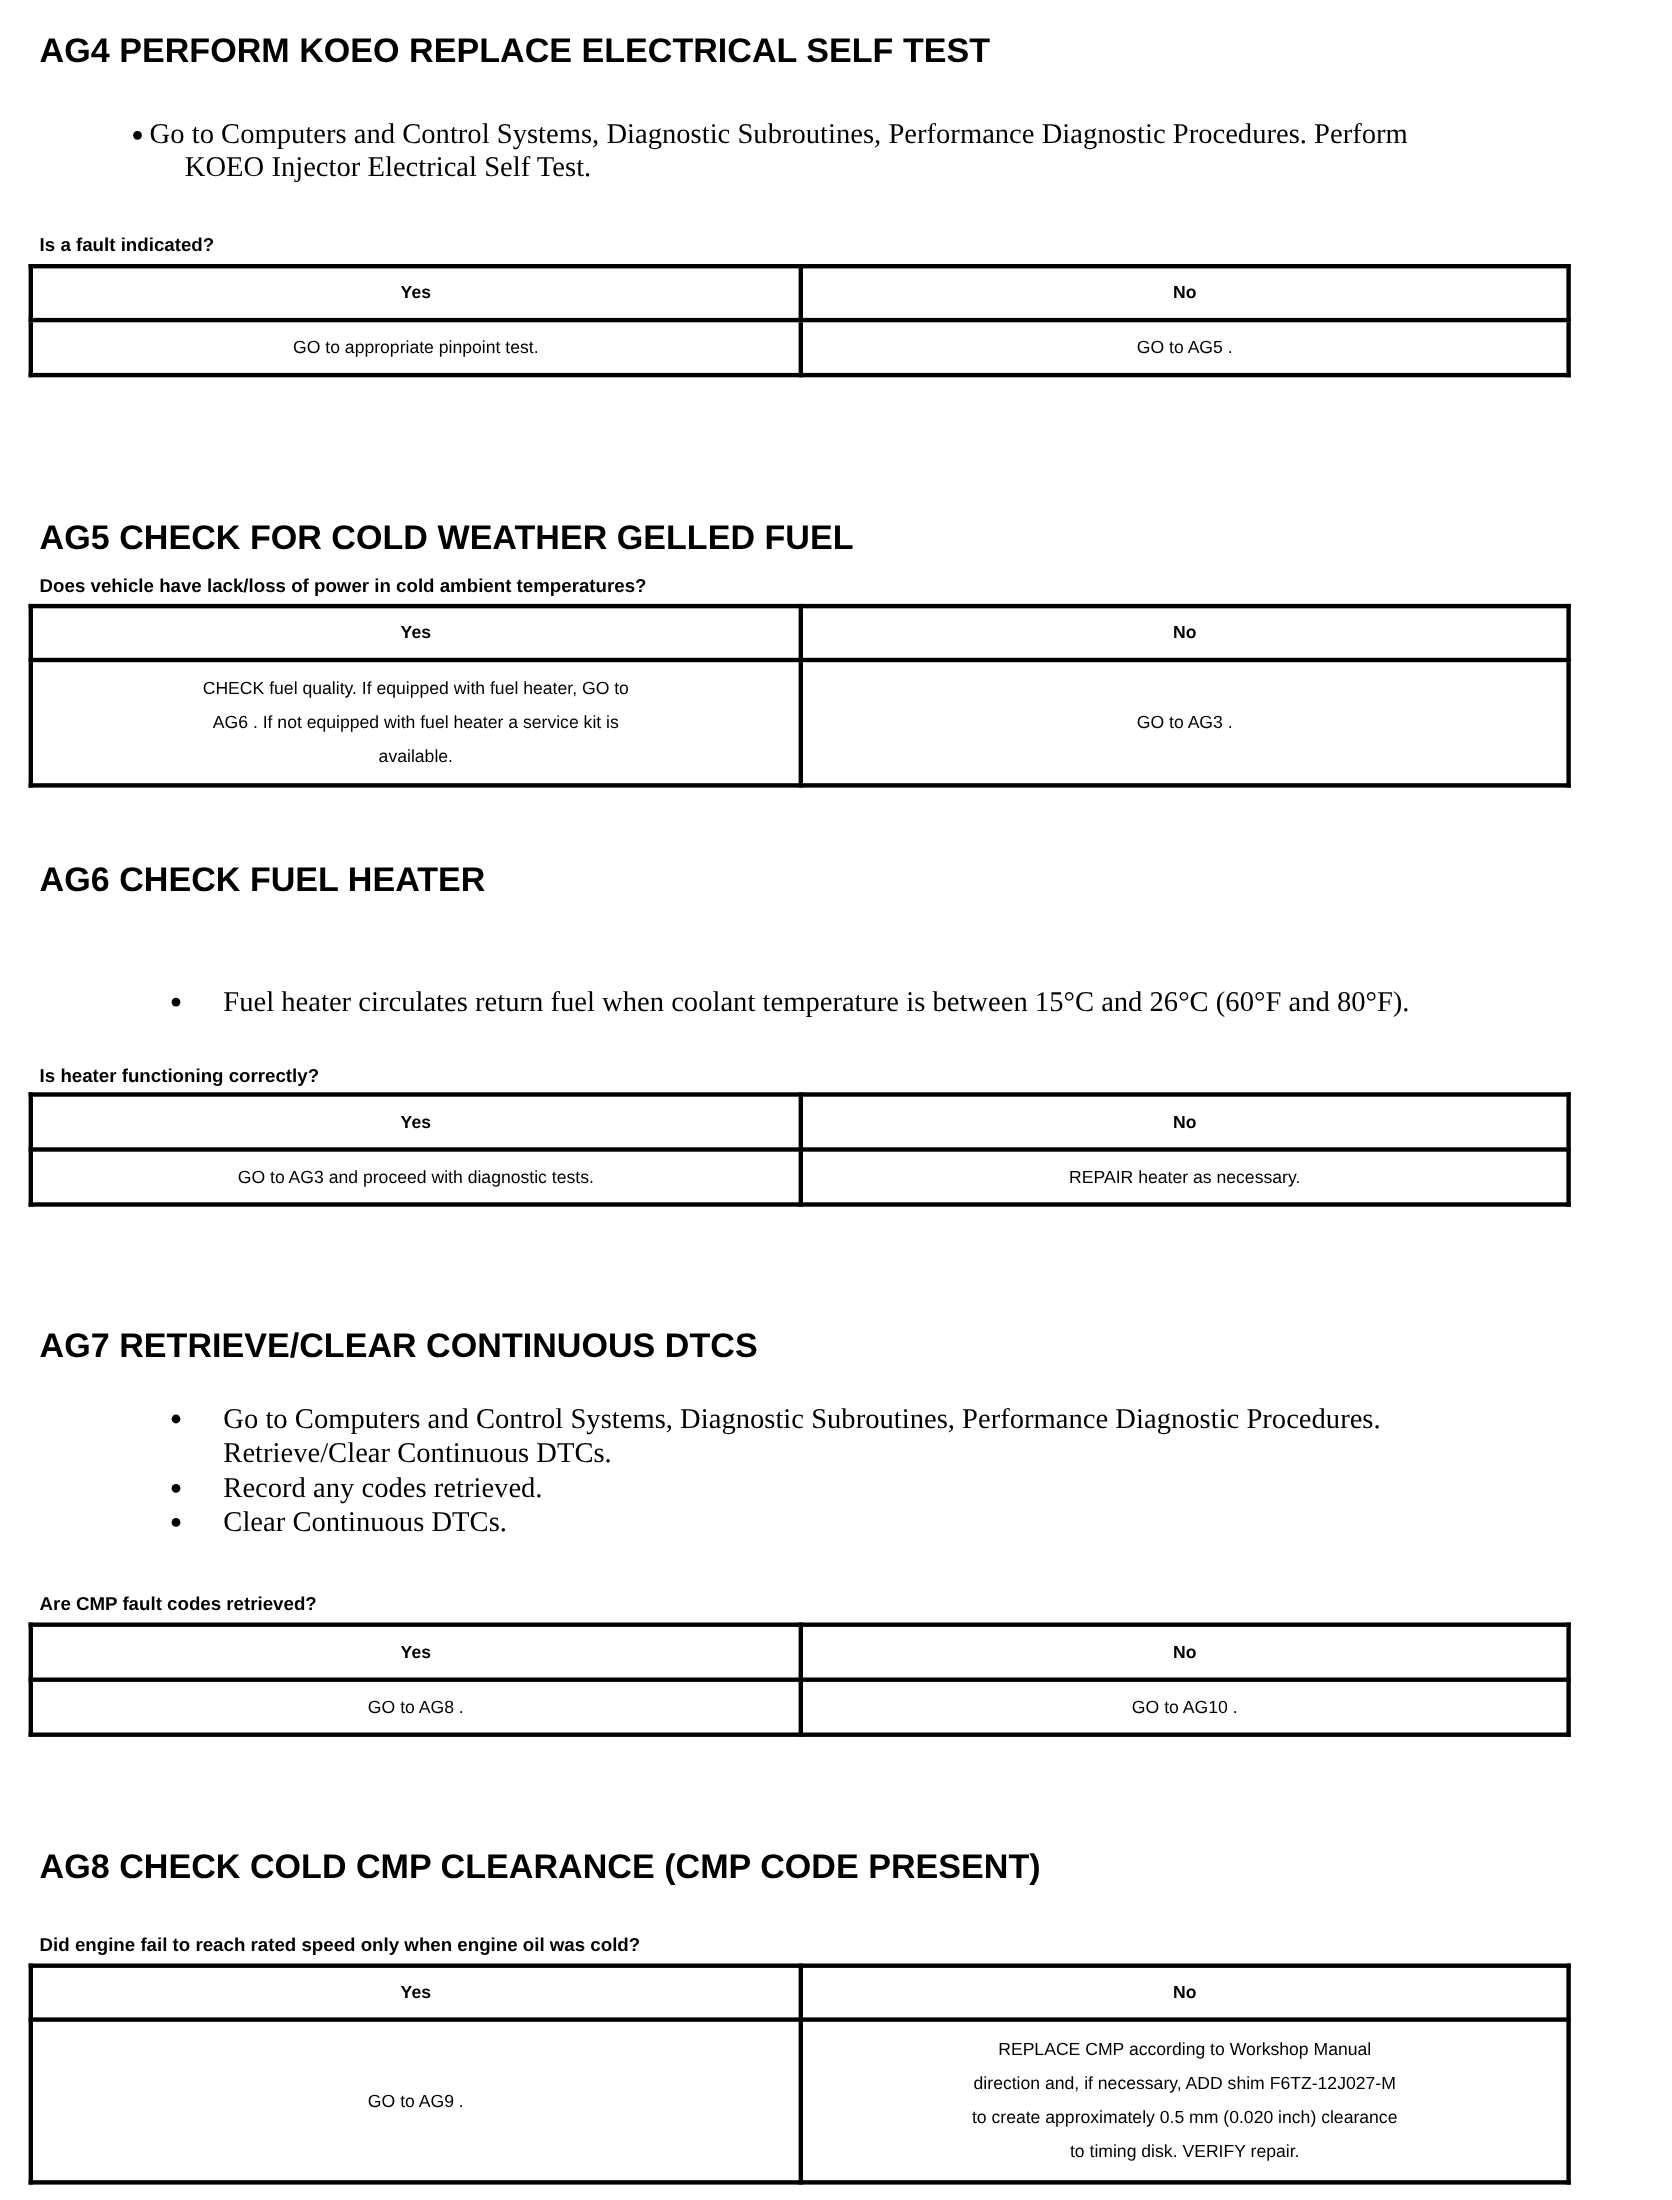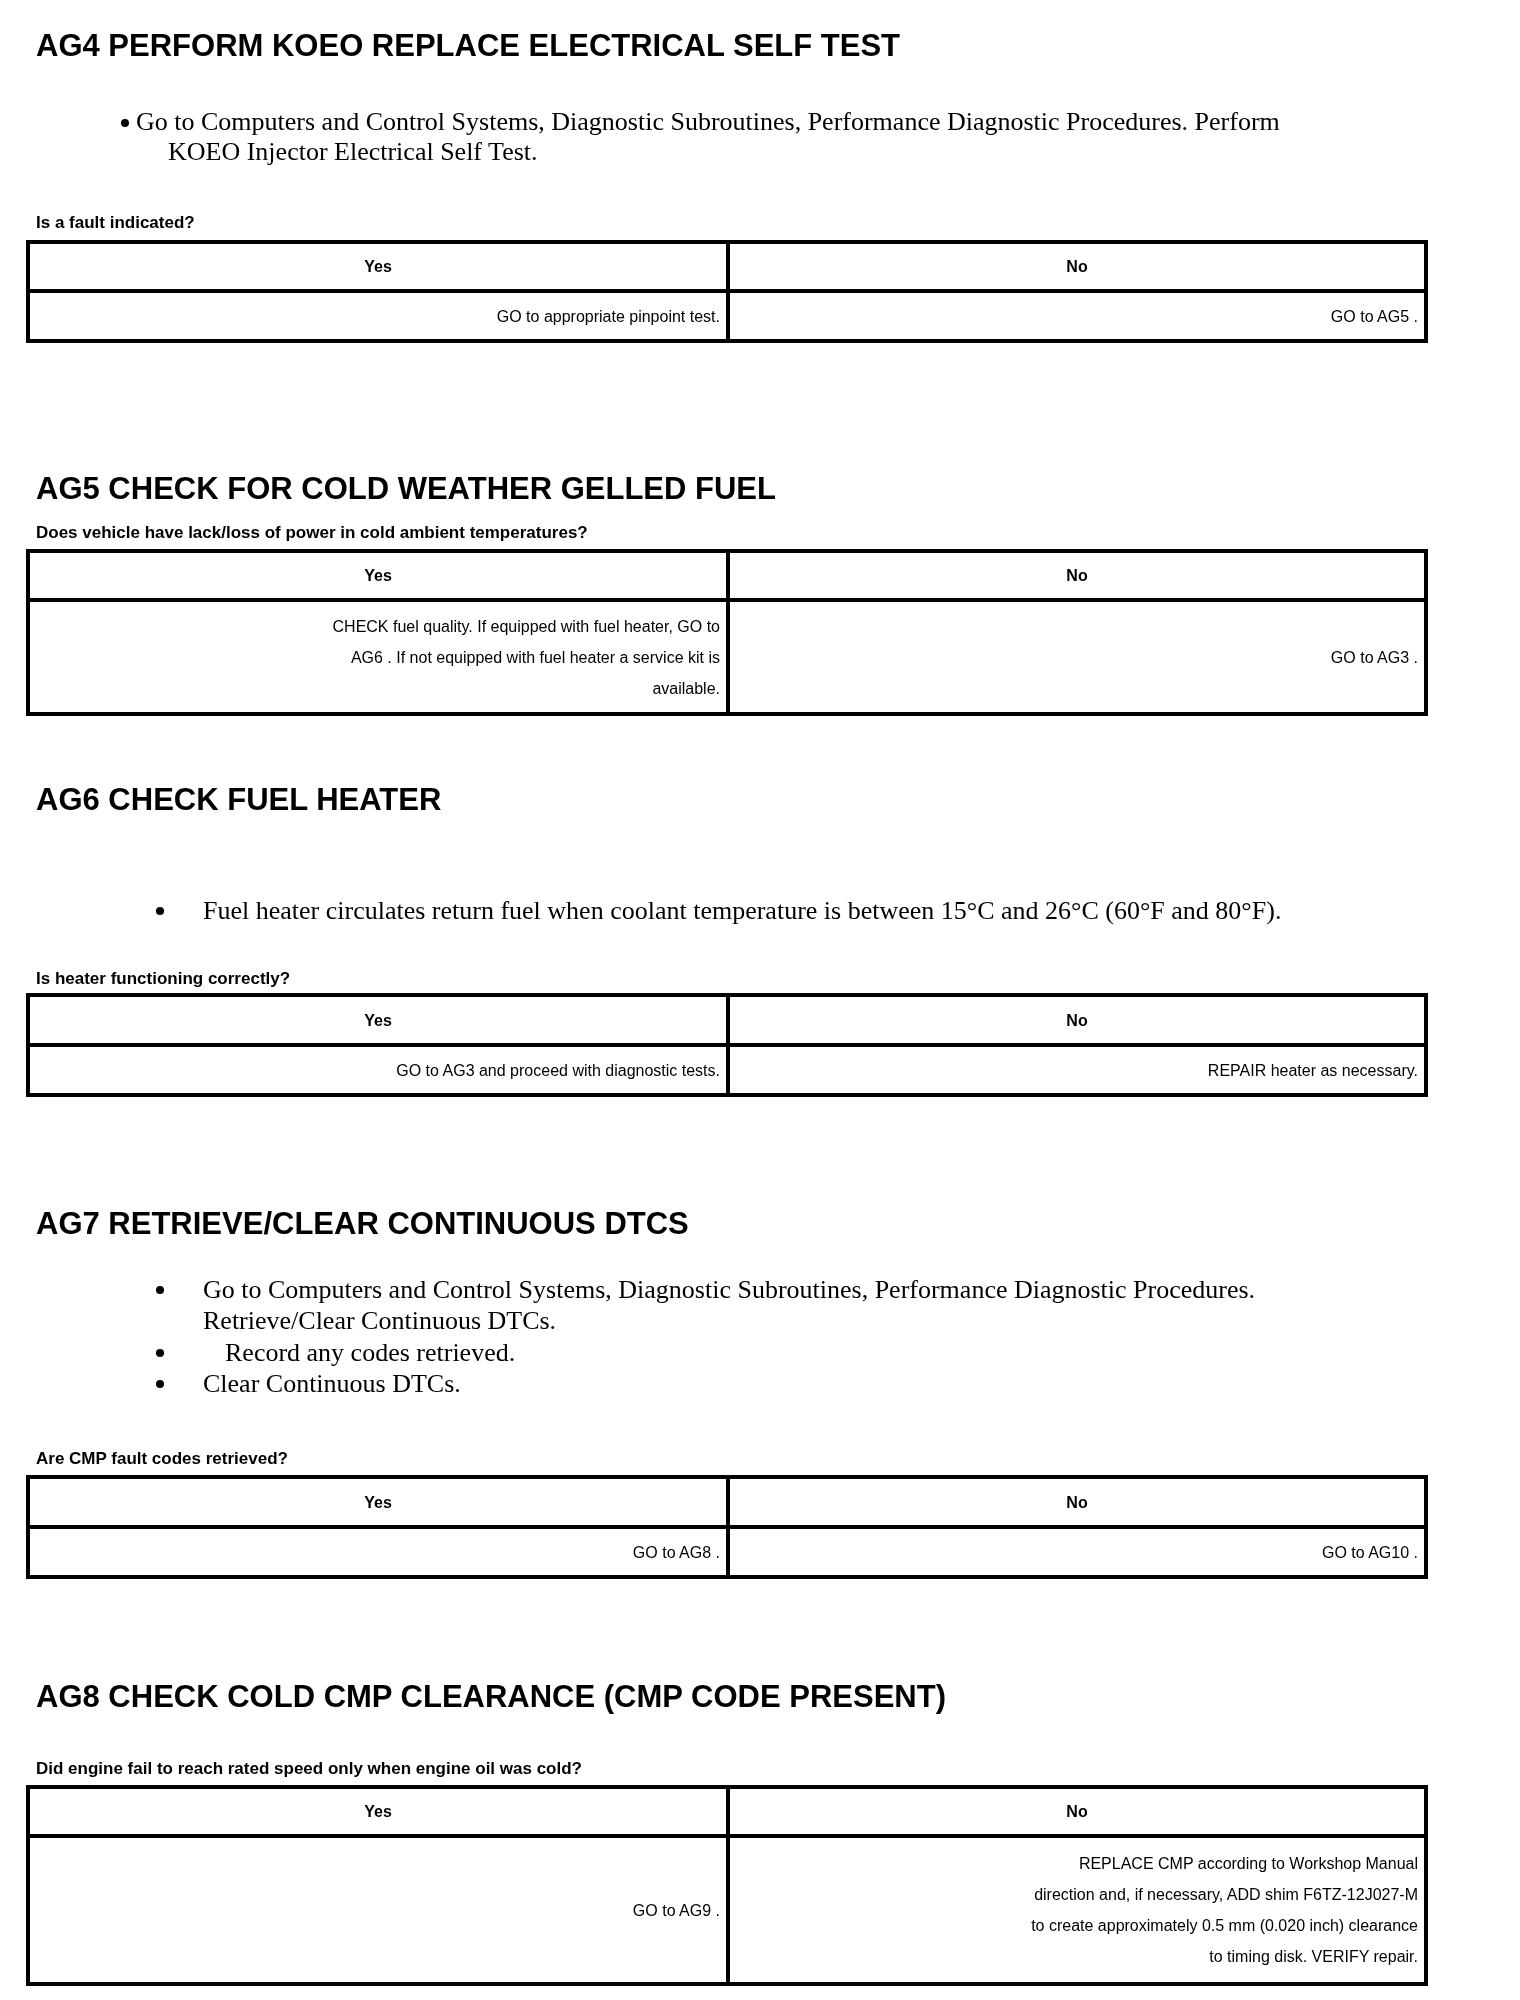--- a/index.html
+++ b/index.html
@@ -22,21 +22,21 @@
   .bullet-text { position: absolute; white-space: nowrap; }
   table.dt {
     position: absolute; left: 26px; width: 1398px; border-collapse: collapse;
     table-layout: fixed; font-size: 16px;
   }
   table.dt td, table.dt th {
     border: 4px solid #000; padding: 0 6px; vertical-align: middle;
     line-height: 31px;
   }
   table.dt th { font-weight: bold; text-align: center; }
-  table.dt td { text-align: right; font-weight: normal; }
+  table.dt td { text-align: center; font-weight: normal; }
   col.c1 { width: 700px; }
   col.c2 { width: 698px; }
 </style>
 </head>
 <body>
 
 <div class="heading" style="top:28px;">AG4 PERFORM KOEO REPLACE ELECTRICAL SELF TEST</div>
 
 <div>
   <div class="bullet-dot" style="left:121px; top:119px;"></div>
@@ -115,21 +115,21 @@
   </table>
 
 <div class="heading" style="top:1206px;">AG7 RETRIEVE/CLEAR CONTINUOUS DTCS</div>
 
 <div>
   <div class="bullet-dot" style="left:156px; top:1286px;"></div>
   <div class="bullet-row bullet-text" style="left:203px; top:1274px;">Go to Computers and Control Systems, Diagnostic Subroutines, Performance Diagnostic Procedures.</div>
   <div class="bullet-row bullet-text" style="left:203px; top:1305px;">Retrieve/Clear Continuous DTCs.</div>
 
   <div class="bullet-dot" style="left:156px; top:1349px;"></div>
-  <div class="bullet-row bullet-text" style="left:203px; top:1337px;margin-left:22px;">Record any codes retrieved.</div>
+  <div class="bullet-row bullet-text" style="left:203px; top:1337px;">Record any codes retrieved.</div>
 
   <div class="bullet-dot" style="left:156px; top:1380px;"></div>
   <div class="bullet-row bullet-text" style="left:203px; top:1368px;">Clear Continuous DTCs.</div>
 </div>
 
 <div class="question" style="top:1446px;">Are CMP fault codes retrieved?</div>
 
 <table class="dt" style="top:1475px;">
   <colgroup>
       <col class="c1">

